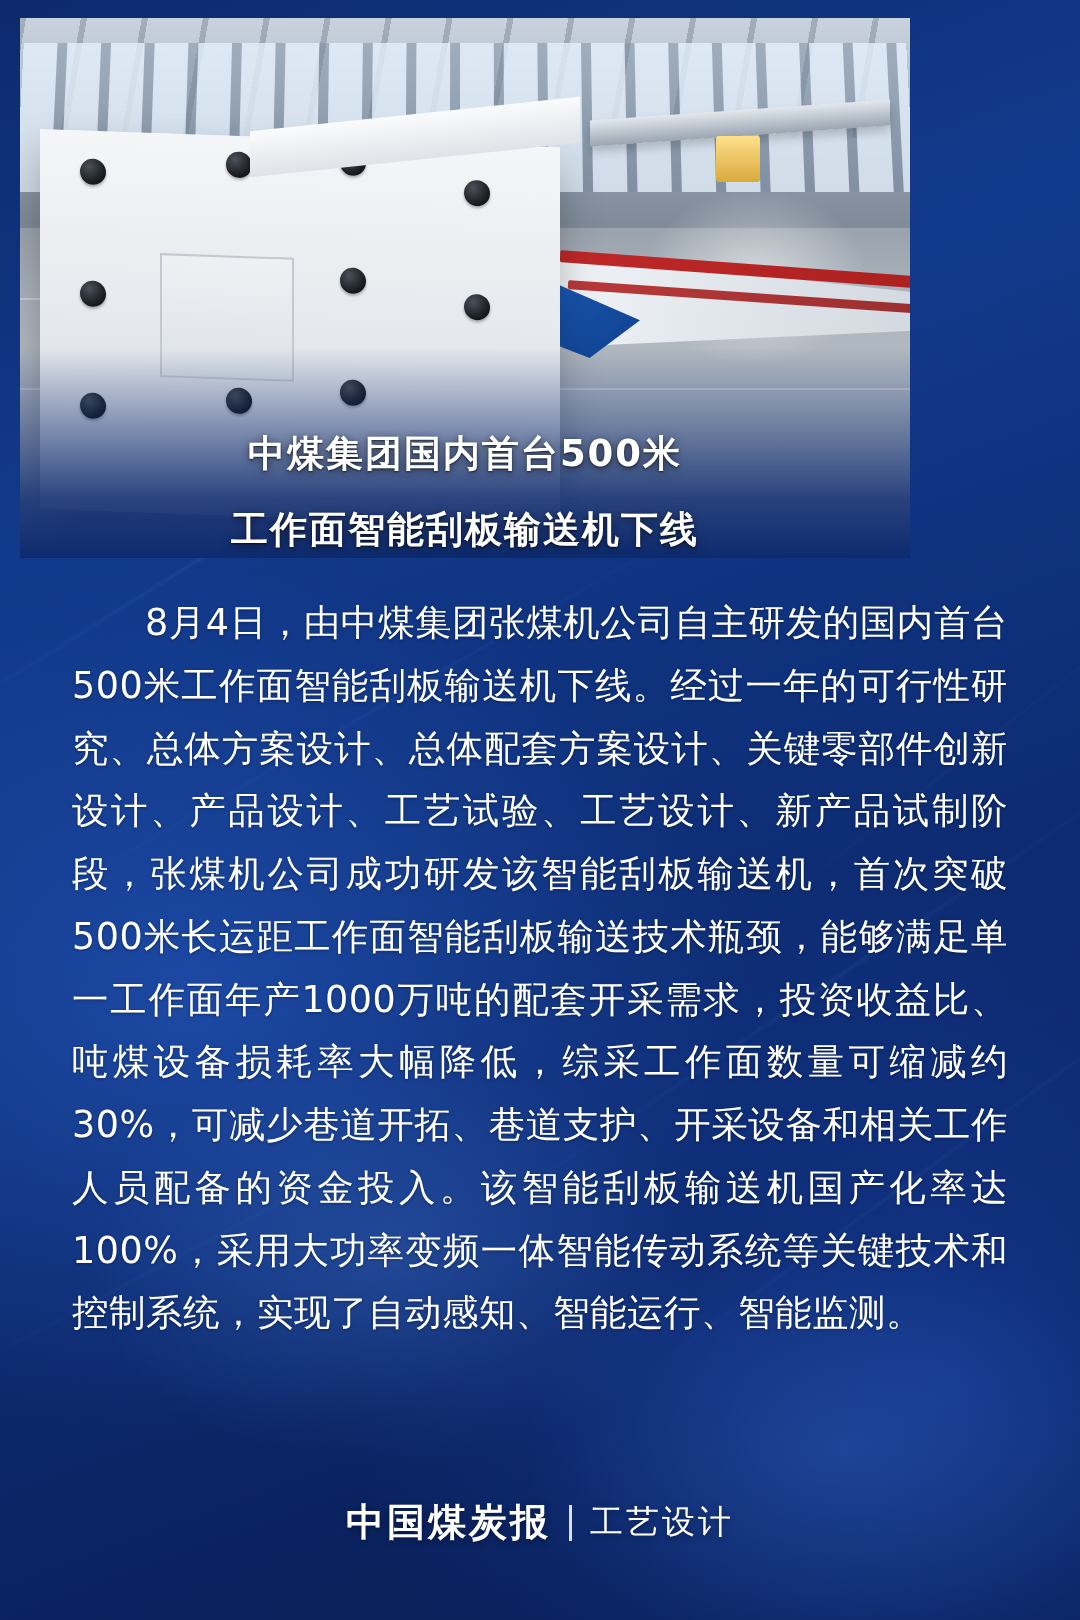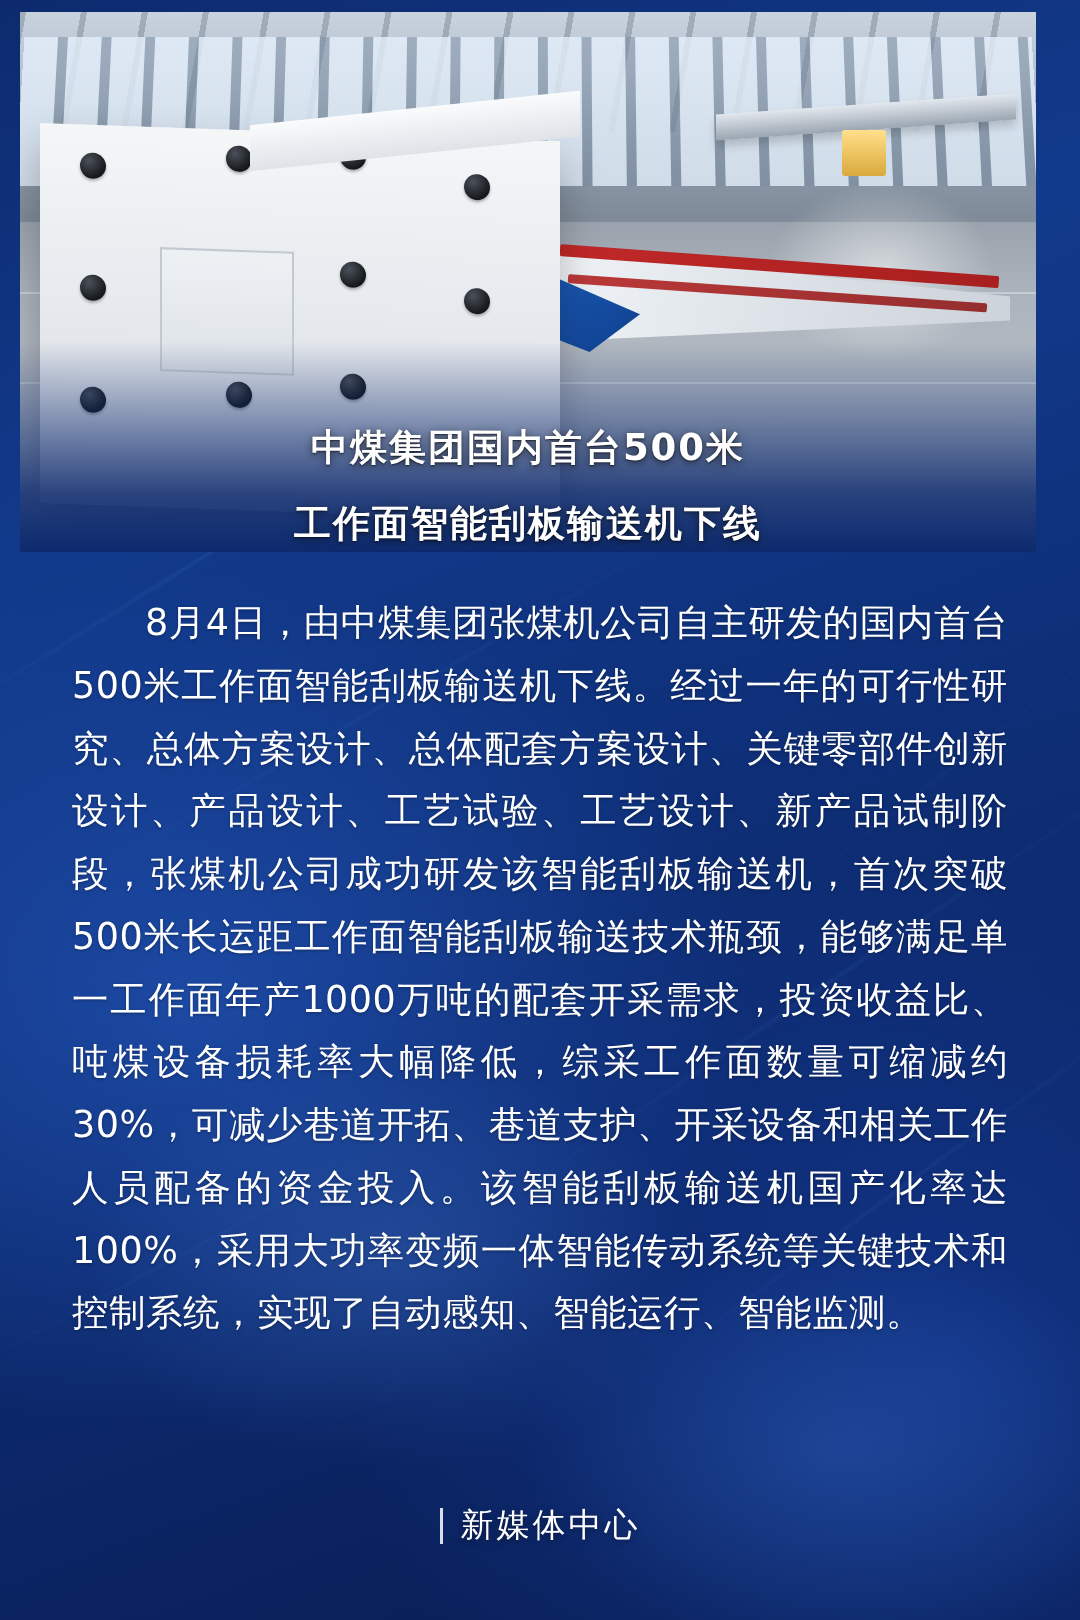--- a/index.html
+++ b/index.html
@@ -47,22 +47,22 @@
   .glow2 {
     position:absolute; right: -80px; top: 1240px; width: 640px; height: 420px;
     background: radial-gradient(ellipse at center, rgba(70,130,230,0.25) 0%, rgba(70,130,230,0) 70%);
     pointer-events:none;
   }
 
   
   .hero {
     position: absolute;
     left: 20px;
-    top: 12px;
-    width: 1016px;
+    top: 18px;
+    width: 890px;
     height: 540px;
     overflow: hidden;
     background: #8d98a6;
   }
   .photo {
     position: absolute;
     inset: 0;
     background:
       
       linear-gradient(180deg, #c9d3de 0%, #b4c0cd 12%, #9aa7b6 22%, #8b97a6 30%, #7f8b99 38%, #8a95a2 46%, #97a2ae 56%, #a3adb8 66%, #aab4be 76%, #b0b9c2 86%, #b4bdc6 100%);
@@ -288,17 +288,18 @@
 
     <div class="headline">
       <span>中煤集团国内首台500米</span>
       <span class="l2">工作面智能刮板输送机下线</span>
     </div>
   </div>
 
   <div class="body-text">8月4日，由中煤集团张煤机公司自主研发的国内首台500米工作面智能刮板输送机下线。经过一年的可行性研究、总体方案设计、总体配套方案设计、关键零部件创新设计、产品设计、工艺试验、工艺设计、新产品试制阶段，张煤机公司成功研发该智能刮板输送机，首次突破500米长运距工作面智能刮板输送技术瓶颈，能够满足单一工作面年产1000万吨的配套开采需求，投资收益比、吨煤设备损耗率大幅降低，综采工作面数量可缩减约30%，可减少巷道开拓、巷道支护、开采设备和相关工作人员配备的资金投入。该智能刮板输送机国产化率达100%，采用大功率变频一体智能传动系统等关键技术和控制系统，实现了自动感知、智能运行、智能监测。</div>
 
   <div class="footer">
+    <span class="footer-brand">中国煤炭报</span>
     <span class="footer-sep"></span>
-    <span class="footer-sub">新媒体中心</span>
+    <span class="footer-sub">工艺设计</span>
   </div>
 
 </div>
 
 </body></html>

